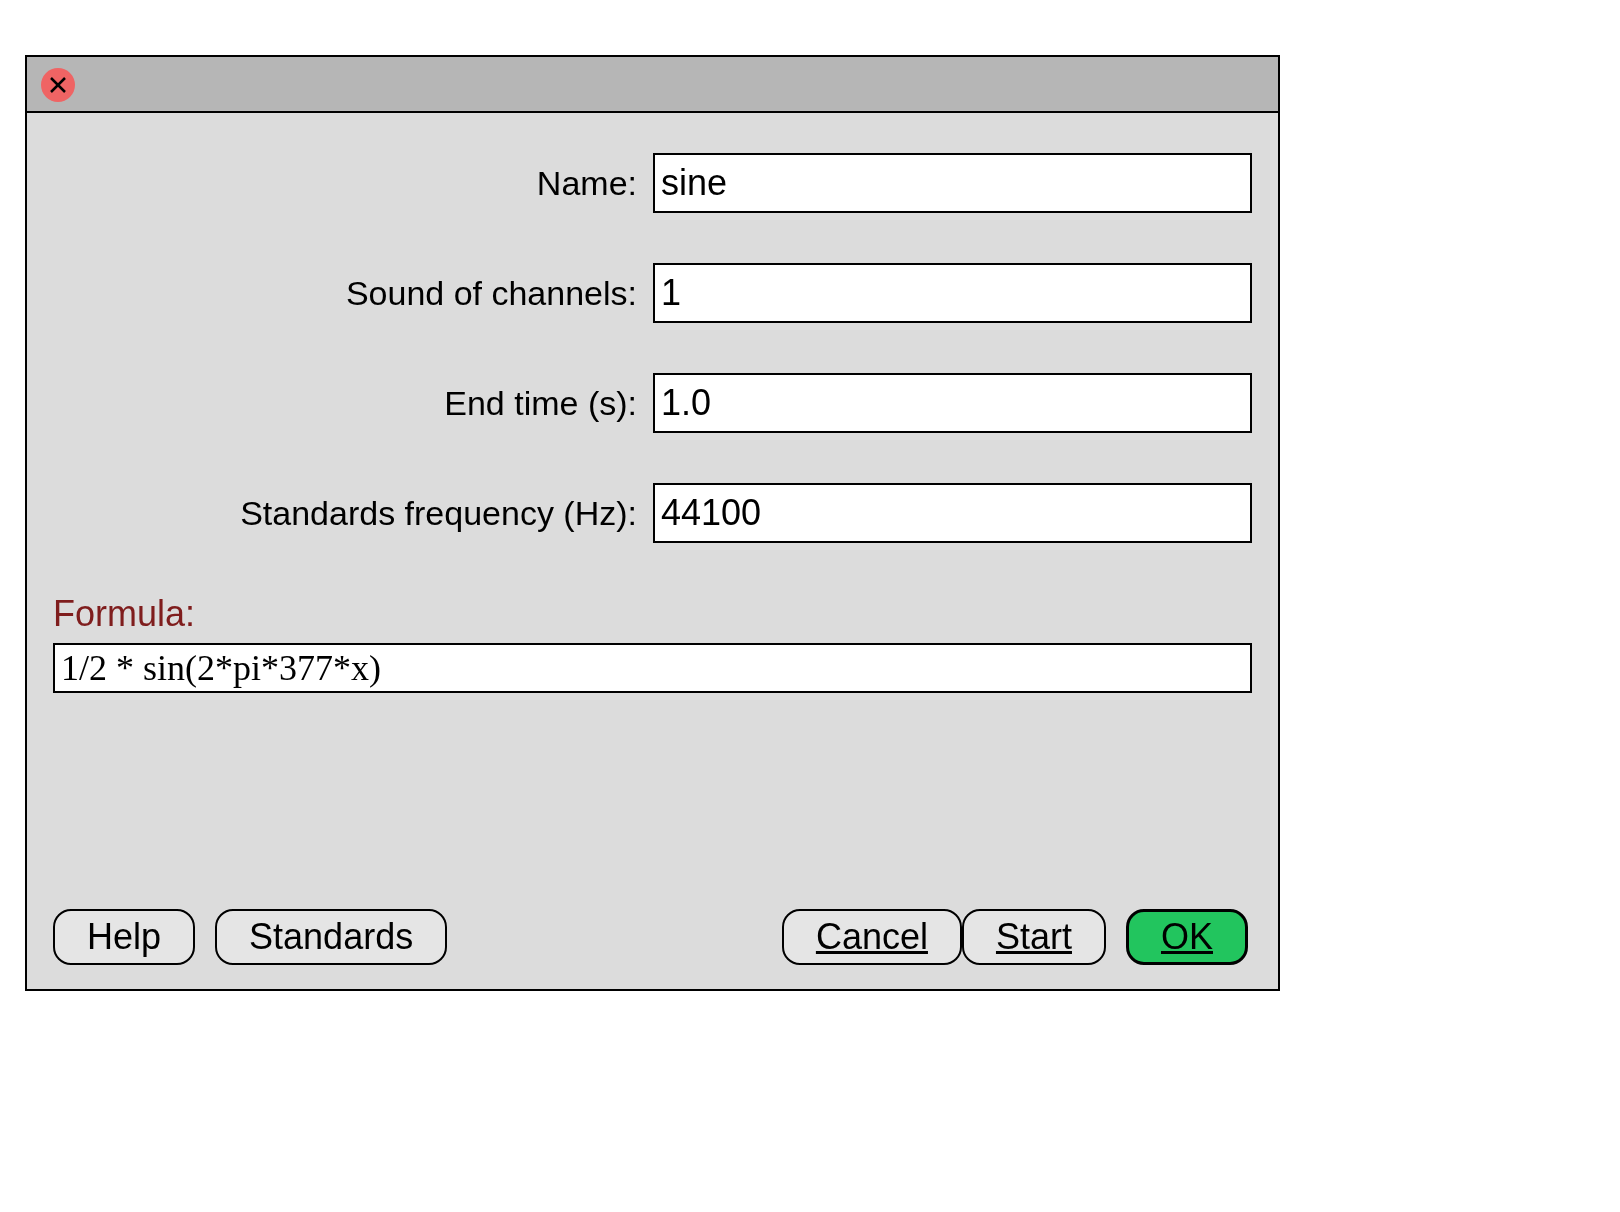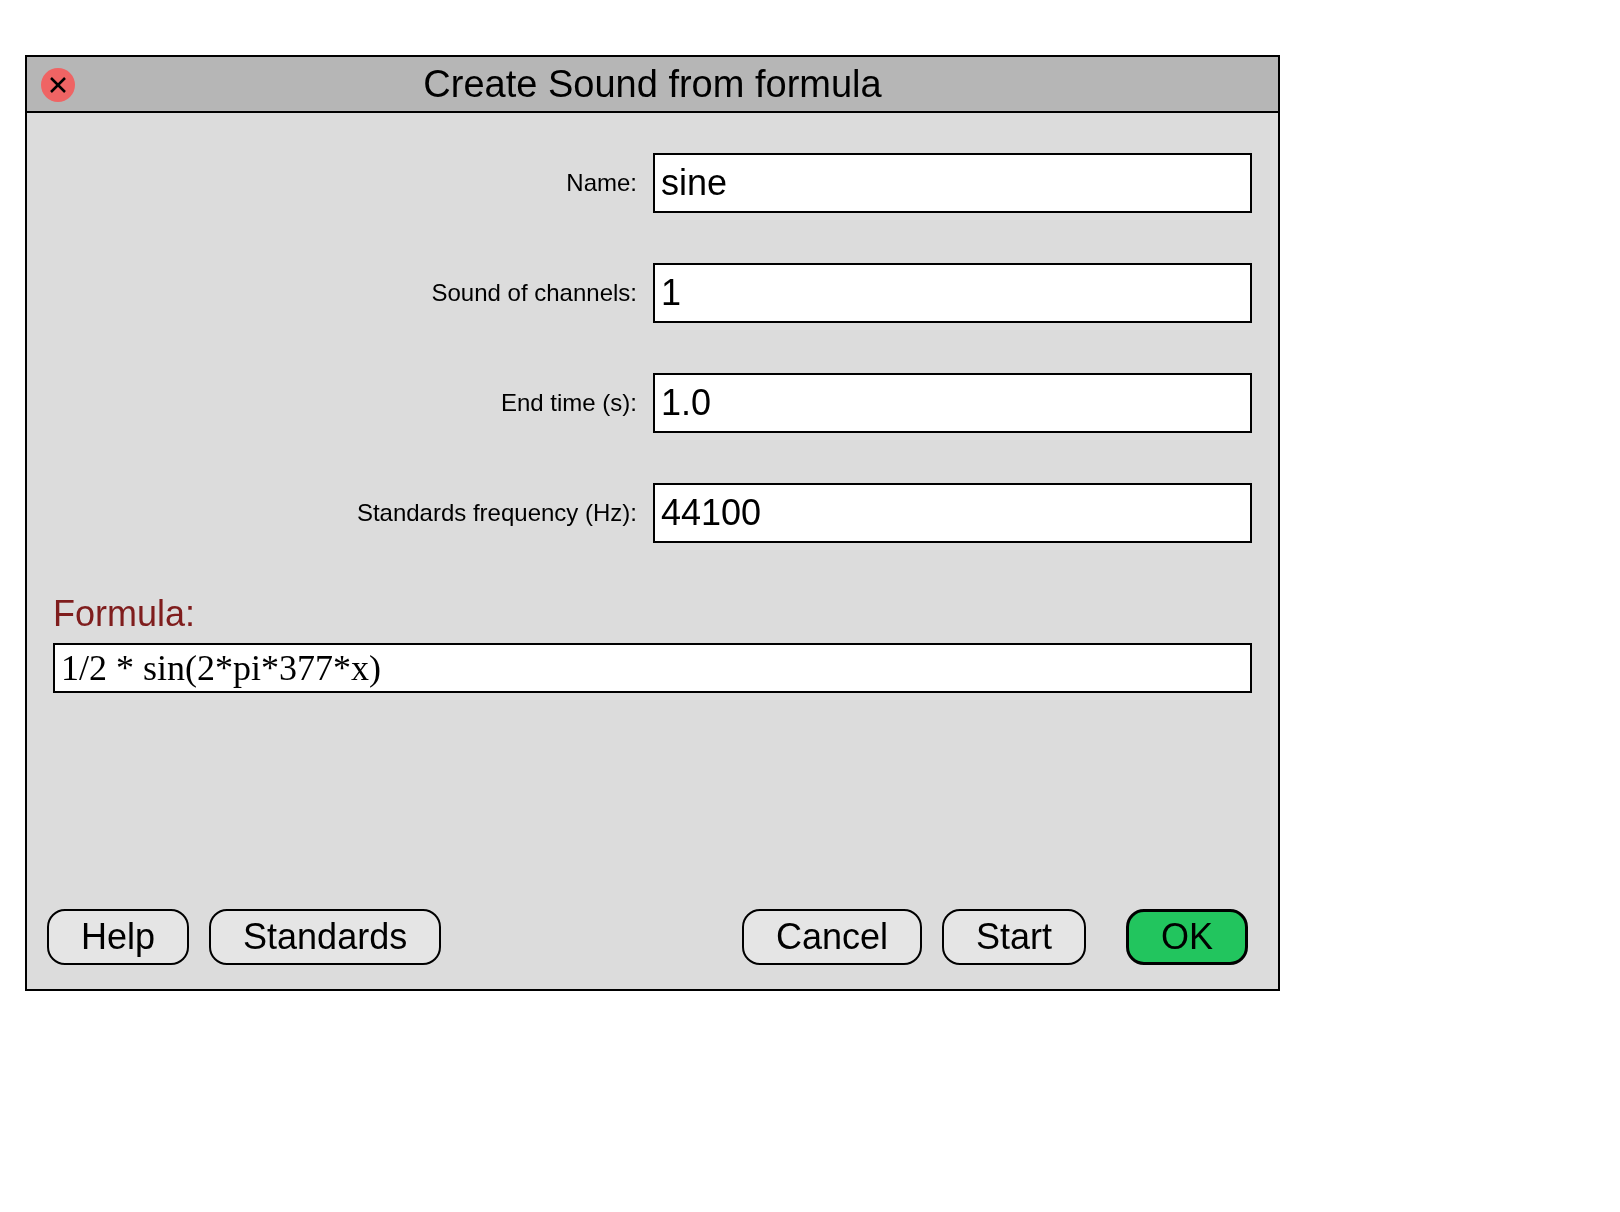--- a/index.html
+++ b/index.html
@@ -58,21 +58,21 @@
       padding: 40px 26px 0 26px;
     }
     .form-row {
       display: flex;
       align-items: center;
       margin-bottom: 50px;
     }
     .form-label {
       width: 600px;
       text-align: right;
-      font-size: 24px;
+      font-size: 34px;
       color: #000000;
       padding-right: 16px;
     }
     .form-input {
       flex: 1;
       height: 60px;
       background: #ffffff;
       border: 2px solid #000000;
       font-size: 36px;
       padding: 0 6px;
@@ -91,33 +91,33 @@
       height: 50px;
       background: #ffffff;
       border: 2px solid #000000;
       font-size: 36px;
       padding: 0 6px;
       font-family: Liberation Serif, serif;
     }
     .button-bar {
       position: absolute;
       bottom: 24px;
-      left: 20px;
+      left: 26px;
       right: 30px;
       display: flex;
       align-items: center;
     }
     .button-bar-left {
       display: flex;
       gap: 20px;
     }
     .button-bar-right {
       display: flex;
-      gap: 20px;
       margin-left: auto;
+      text-decoration: underline;
     }
     .btn {
       height: 56px;
       border: 2px solid #000000;
       border-radius: 18px;
       background: #e5e5e5;
       font-size: 36px;
       font-family: inherit;
       padding: 0 32px;
       cursor: pointer;
@@ -136,21 +136,20 @@
 <body>
 
 <div class="dialog">
   <div class="titlebar">
     <div class="close-button">
       <svg viewBox="0 0 20 20">
         <line x1="3" y1="3" x2="17" y2="17" stroke="#000000" stroke-width="2.5"></line>
         <line x1="17" y1="3" x2="3" y2="17" stroke="#000000" stroke-width="2.5"></line>
       </svg>
     </div>
-    <div class="title">Create Sound from formula</div>
   </div>
 
   <div class="content">
     <div class="form-row">
       <div class="form-label">Name:</div>
       <input class="form-input" type="text" value="sine" style="">
     </div>
 
     <div class="form-row">
       <div class="form-label">Sound of channels:</div>

